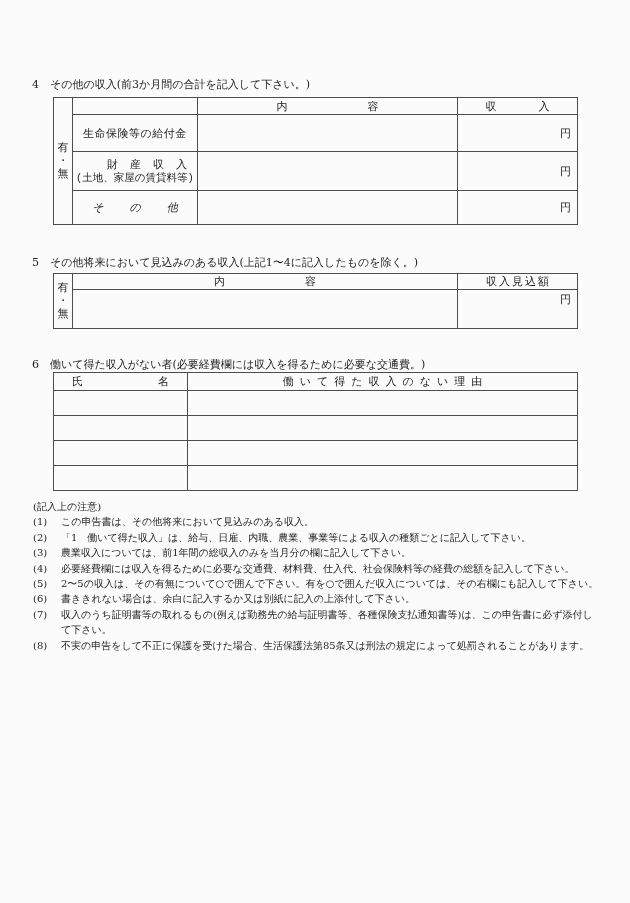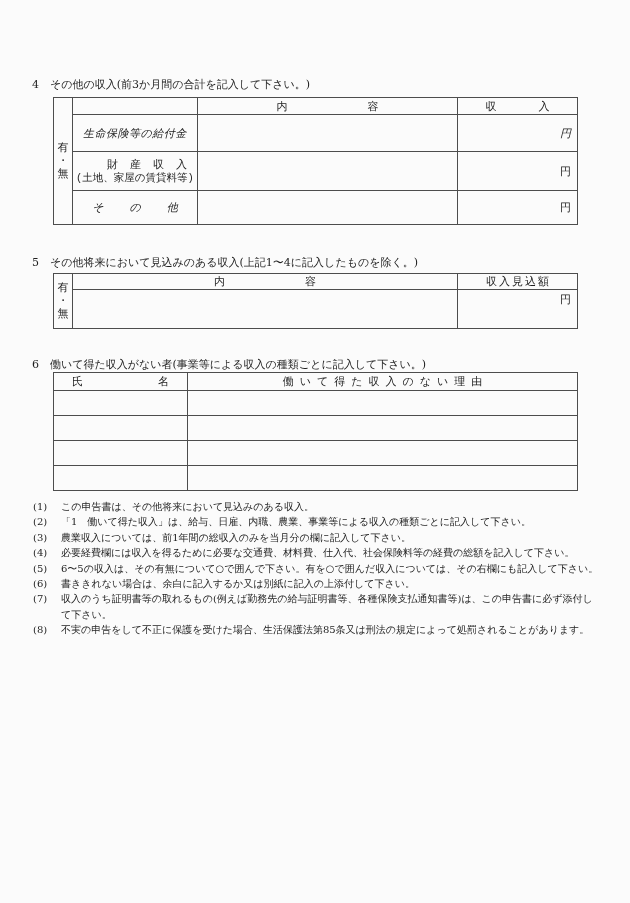--- a/index.html
+++ b/index.html
@@ -49,21 +49,21 @@
   .ls26 { letter-spacing:26px; margin-right:-26px;font-style:italic; }
   .ls6  { letter-spacing:6px;  margin-right:-6px;  }
   .ls2  { letter-spacing:2px;  margin-right:-2px;text-align:right;  }
   .ls05 { letter-spacing:0.5px; }
   .sublabel { font-size:10.5px; letter-spacing:0; display:block; line-height:13px;font-family:Liberation Mono, monospace; }
   .label-line { display:block; line-height:14px; }
   .yen { text-align:right; padding-right:6px; }
   .yen-top { vertical-align:top; padding-top:2px; }
   
   #t4 .hrow  { height:17px; }
-  #t4 .row1  { height:37px;font-style:italic; }
+  #t4 .row1  { height:37px; }
   #t4 .row2  { height:39px; }
   #t4 .row3  { height:34px; }
   
   #t5 .hrow { height:16px; }
   #t5 .row1 { height:39px; }
   
   #t6 .hrow { height:18px; }
   #t6 .drow { height:25px; }
   
   .notes {
@@ -179,21 +179,21 @@
       <td></td>
       <td class="yen yen-top">
         <span>円</span>
       </td>
     </tr>
   </tbody>
     </table>
 
   <div class="sec-title" style="top:358px;">
     <span class="num">6</span>
-    <span>働いて得た収入がない者(事業等による収入の種類ごとに記入して下さい。)</span>
+    <span>働いて得た収入がない者(必要経費欄には収入を得るために必要な交通費。)</span>
   </div>
 
   <table id="t6" style="top:372px;">
     <colgroup>
       <col style="width:134px">
         <col style="width:390px">
     </colgroup>
     <tbody>
         <tr class="hrow">
       <td>
@@ -219,39 +219,40 @@
       <td></td>
     </tr>
     <tr class="drow">
       <td></td>
       <td></td>
     </tr>
   </tbody>
     </table>
 
   <div class="notes">
+    <div>(記入上の注意)</div>
     <div class="note-item">
       <span class="note-num">(1)</span>
       <span class="note-text">この申告書は、その他将来において見込みのある収入。</span>
     </div>
     <div class="note-item">
       <span class="note-num">(2)</span>
       <span class="note-text">「1　働いて得た収入」は、給与、日雇、内職、農業、事業等による収入の種類ごとに記入して下さい。</span>
     </div>
     <div class="note-item">
       <span class="note-num">(3)</span>
       <span class="note-text">農業収入については、前1年間の総収入のみを当月分の欄に記入して下さい。</span>
     </div>
     <div class="note-item">
       <span class="note-num">(4)</span>
       <span class="note-text">必要経費欄には収入を得るために必要な交通費、材料費、仕入代、社会保険料等の経費の総額を記入して下さい。</span>
     </div>
     <div class="note-item">
       <span class="note-num">(5)</span>
-      <span class="note-text">6〜5の収入は、その有無について○で囲んで下さい。有を○で囲んだ収入については、その右欄にも記入して下さい。</span>
+      <span class="note-text">2〜5の収入は、その有無について○で囲んで下さい。有を○で囲んだ収入については、その右欄にも記入して下さい。</span>
     </div>
     <div class="note-item">
       <span class="note-num">(6)</span>
       <span class="note-text">書ききれない場合は、余白に記入するか又は別紙に記入の上添付して下さい。</span>
     </div>
     <div class="note-item">
       <span class="note-num">(7)</span>
       <span class="note-text">収入のうち証明書等の取れるもの(例えば勤務先の給与証明書等、各種保険支払通知書等)は、この申告書に必ず添付して下さい。</span>
     </div>
     <div class="note-item">

